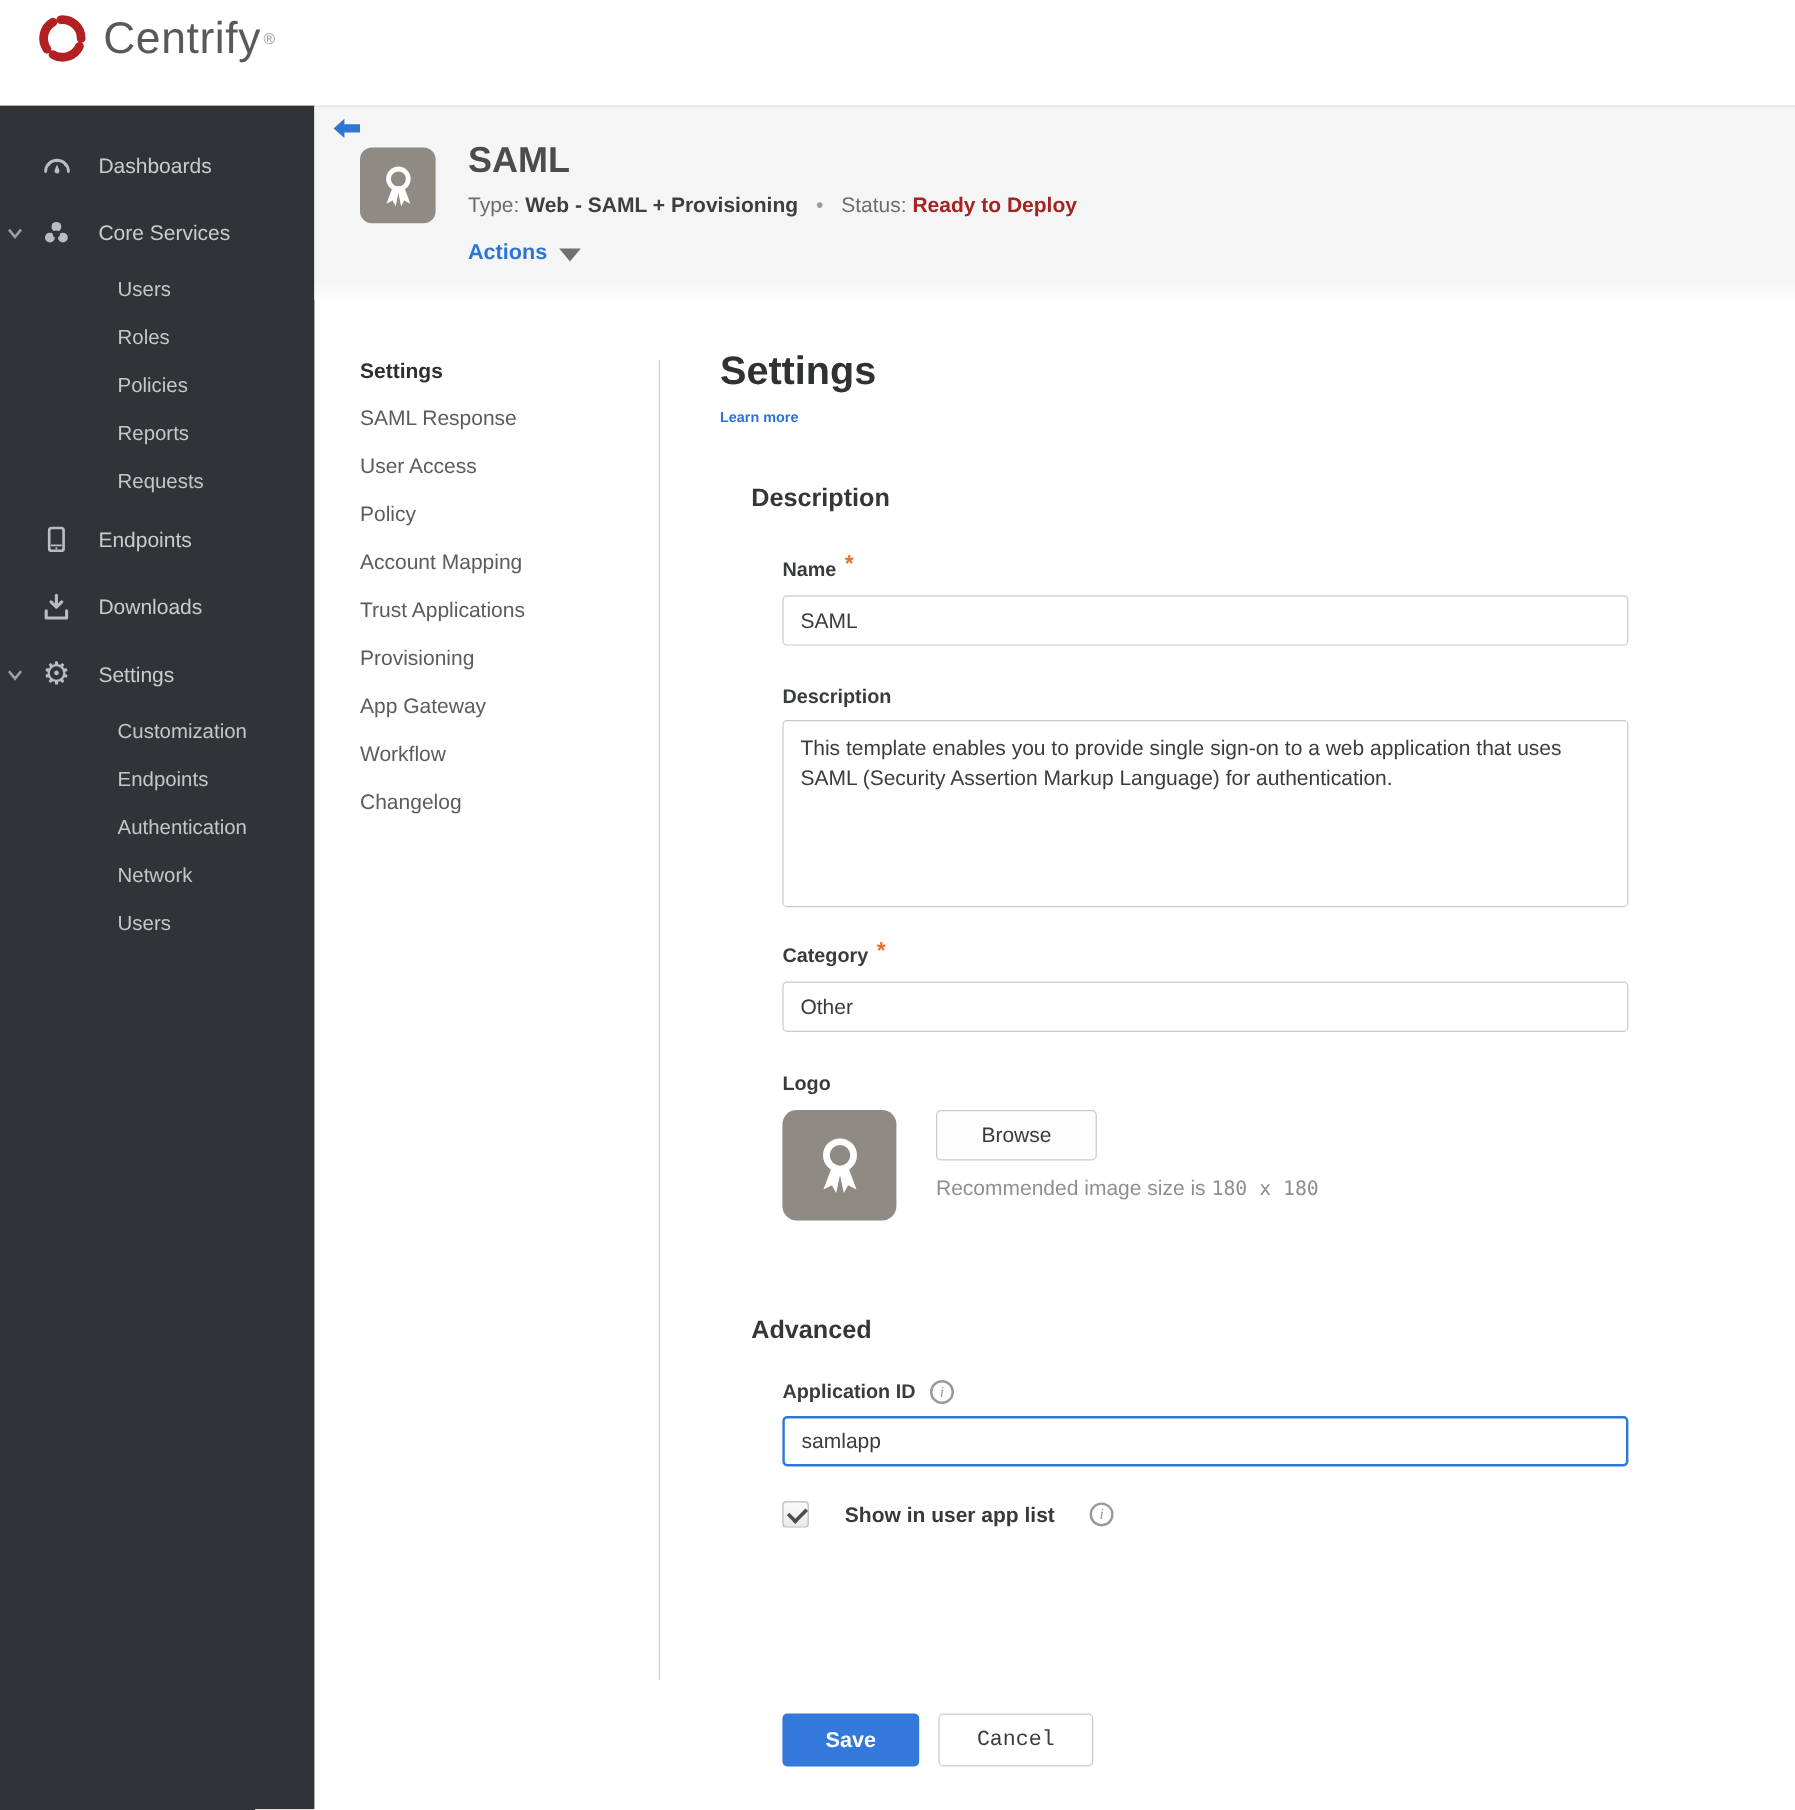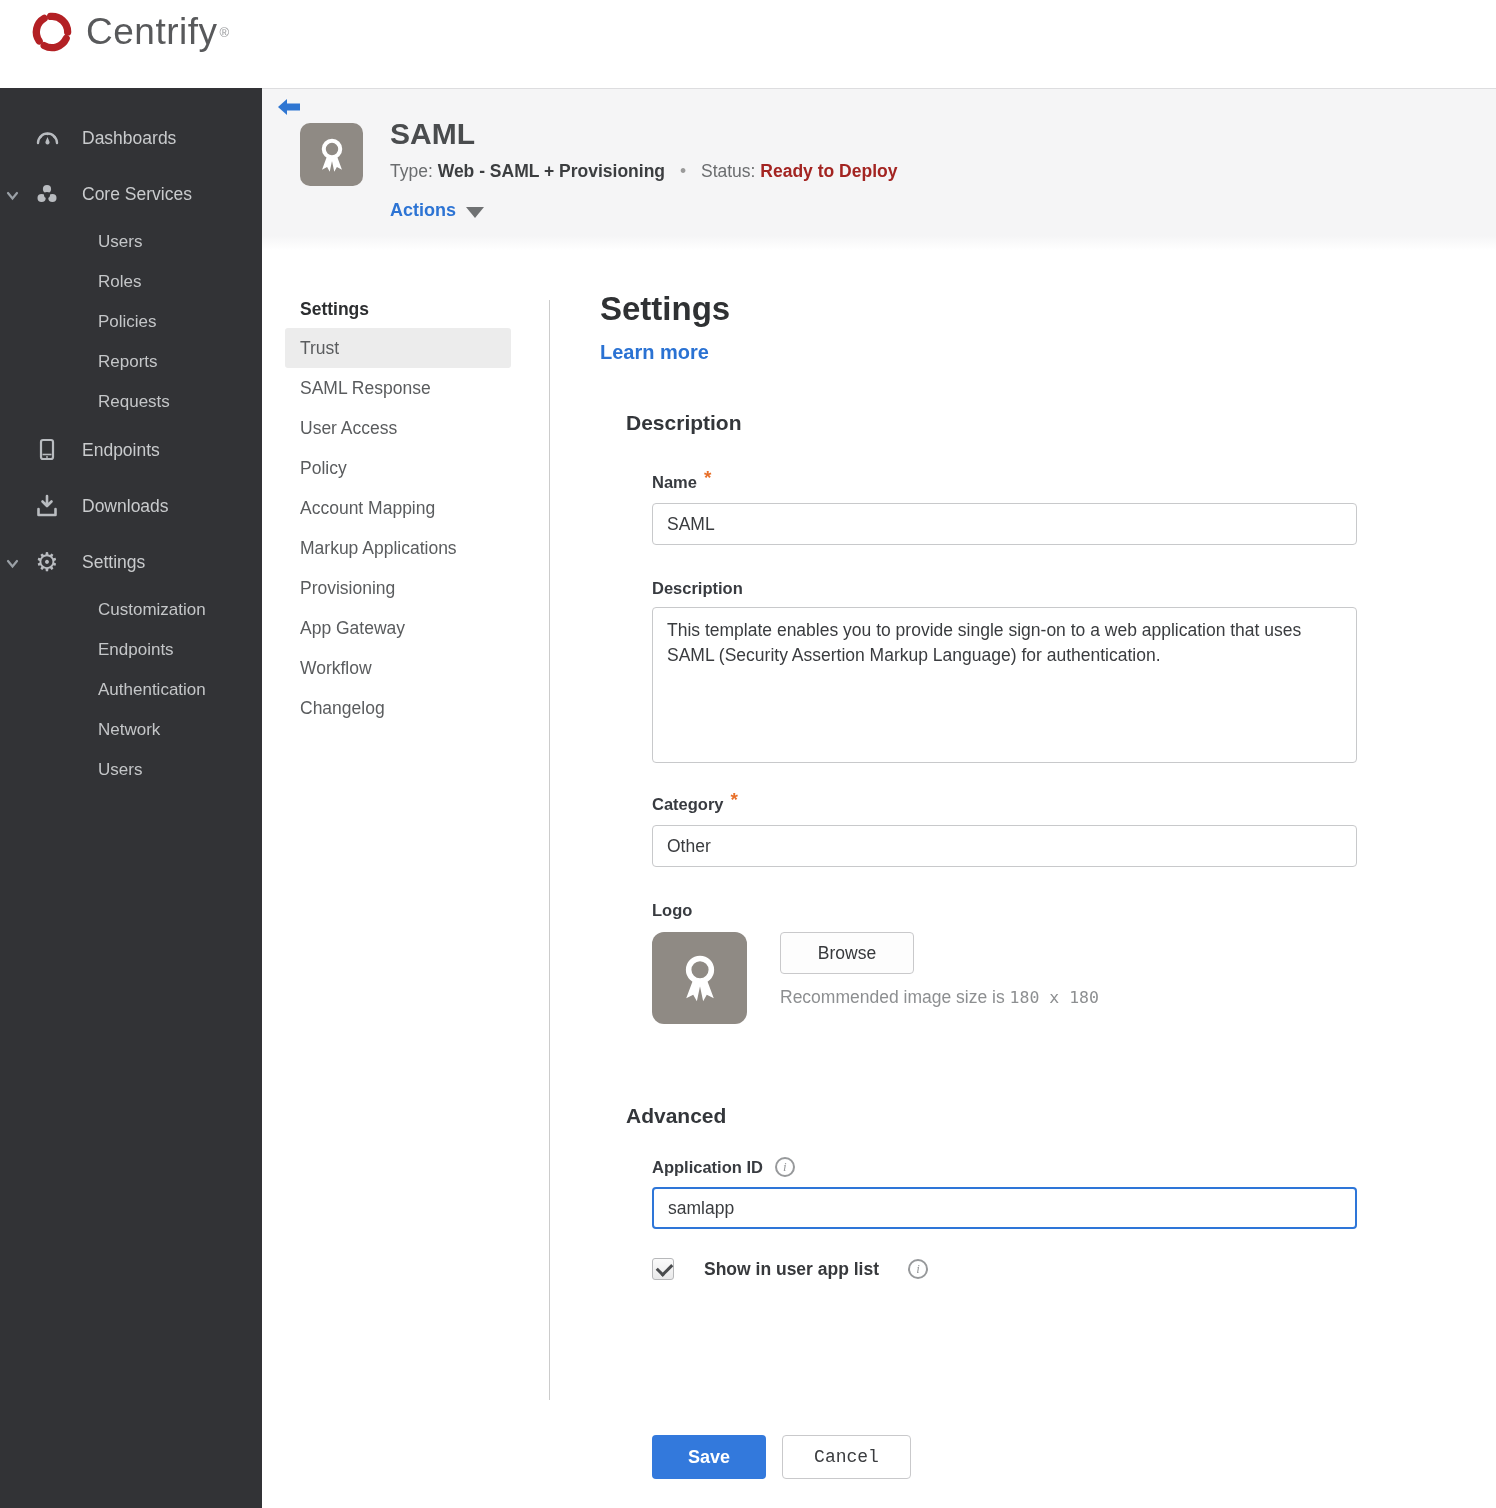--- a/index.html
+++ b/index.html
@@ -44,21 +44,21 @@
   
   .subnav { position:absolute; left:285px; top:293px; width:226px; }
   .subnav-header { font-size:17.5px; font-weight:bold; color:#2c2e30; padding:6px 15px 8px 15px; }
   .subnav-item { height:40px; line-height:40px; padding-left:15px; font-size:17.5px; color:#5a5c5e; cursor:pointer; border-radius:3px; }
   .subnav-item.selected { background:#ececec; }
   .v-divider { position:absolute; left:549px; top:300px; width:1px; height:1100px; background:#cccccc; }
 
   
   .form-col { position:absolute; left:600px; top:290px; width:757px; }
   .form-title { font-size:33px; font-weight:bold; color:#2f3133; }
-  .learn-more { display:inline-block; margin-top:13px; font-size:20px; font-weight:bold; color:#2a72d3; text-decoration:none; cursor:pointer; }
+  .learn-more { display:inline-block; margin-top:13px; font-size:12px; font-weight:bold; color:#2a72d3; text-decoration:none; cursor:pointer; }
   .section-heading { margin-top:47px; margin-left:26px; font-size:21px; font-weight:bold; color:#33363a; }
   .section-heading.advanced { margin-top:80px; }
   .fgroup { margin-left:52px; }
   .flabel { display:flex; align-items:center; font-size:16.5px; font-weight:bold; color:#383b40; }
   .req { color:#e8702a; font-size:19px; font-weight:bold; margin-left:7px; position:relative; top:-4px; }
   .mt36 { margin-top:36px; } .mt34 { margin-top:34px; } .mt30 { margin-top:30px; } .mt29 { margin-top:29px; }
   .tinput { display:block; margin-top:10px; width:705px; height:42px; border:1px solid #c8c9cb; border-radius:4px; padding:0 14px; font-size:17.5px; color:#3a3c3f; font-family:"Liberation Sans", sans-serif; background:#fff; }
   .tarea { display:block; margin-top:9px; width:705px; height:156px; border:1px solid #c8c9cb; border-radius:4px; padding:10px 14px; font-size:17.5px; line-height:1.45; color:#3a3c3f; font-family:"Liberation Sans", sans-serif; resize:none; background:#fff; }
   .tinput.focused { border:2px solid #2e76d8; }
 
@@ -220,26 +220,25 @@
       <b class="status-value" style="color:#a32421">Ready to Deploy</b>
     </div>
     <div class="actions-row">
       <span class="actions-label">Actions</span>
       <span class="caret-down"></span>
     </div>
   </div>
 
   <div class="subnav">
     <div class="subnav-header">Settings</div>
-    <div class="subnav-item selected">Trust</div>
     <div class="subnav-item">SAML Response</div>
     <div class="subnav-item">User Access</div>
     <div class="subnav-item">Policy</div>
     <div class="subnav-item">Account Mapping</div>
-    <div class="subnav-item">Markup Applications</div>
+    <div class="subnav-item">Trust Applications</div>
     <div class="subnav-item">Provisioning</div>
     <div class="subnav-item">App Gateway</div>
     <div class="subnav-item">Workflow</div>
     <div class="subnav-item">Changelog</div>
   </div>
   <div class="v-divider"></div>
 
   <div class="form-col">
     <div class="form-title">Settings</div>
     <a class="learn-more">Learn more</a>

